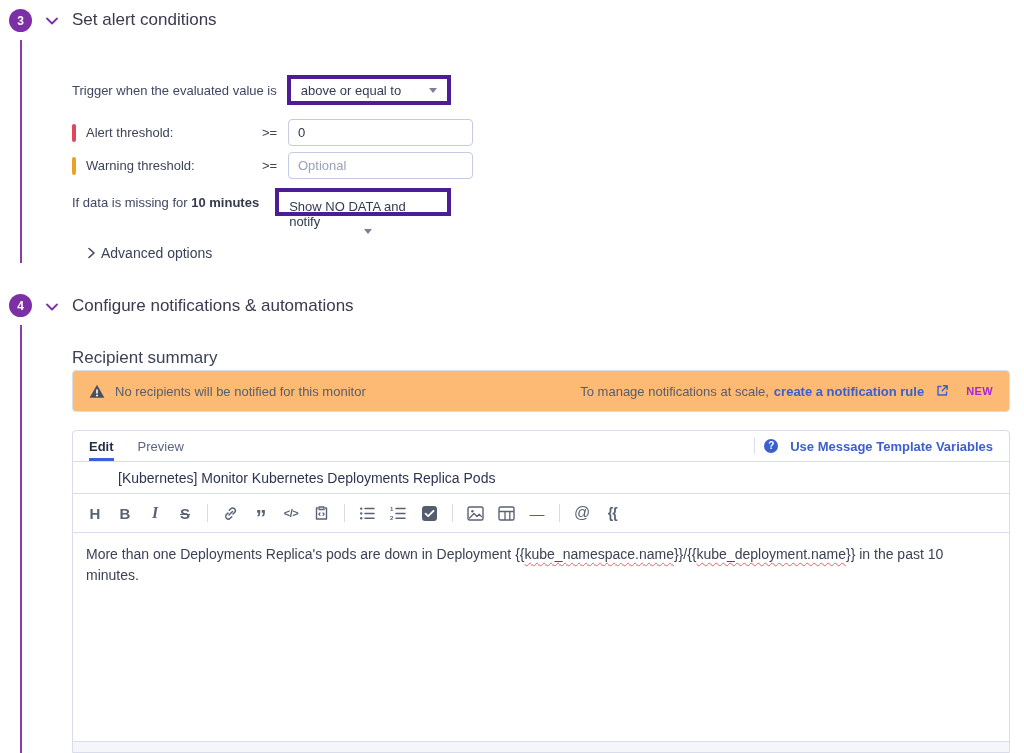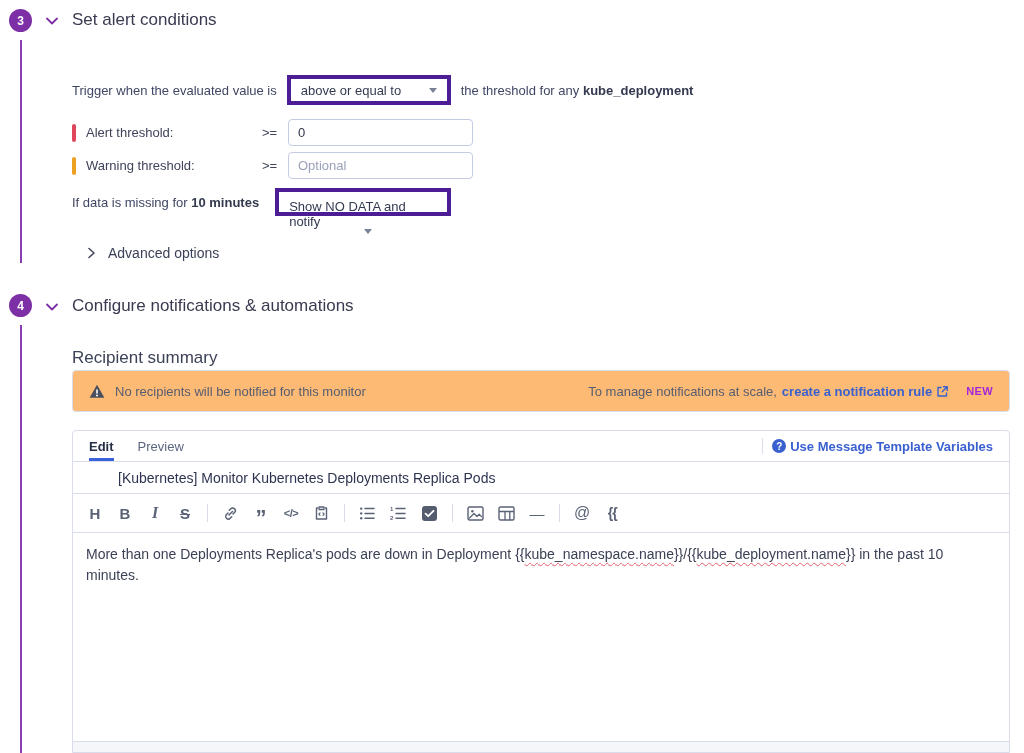--- a/index.html
+++ b/index.html
@@ -47,33 +47,33 @@
   .bar-orange { background:#eda123; }
   .thresh-label { width:176px; color:#3e4358; }
   .thresh-op { width:26px; color:#3e4358; }
   .thresh-input {
     width:185px; height:27px; border:1px solid #c6cbe4; border-radius:4px;
     padding:0 9px; font-size:13px; color:#2f3449; outline:none;
     font-family:"Liberation Sans", sans-serif;
   }
   .thresh-input::placeholder { color:#9aa1b9; }
   #missing-row { left:72px; top:170px; gap:16px; }
-  #advanced-row { left:87px; top:227px; gap:12px; font-size:14px; color:#3b4158; cursor:pointer; }
+  #advanced-row { left:87px; top:227px; gap:5px; font-size:14px; color:#3b4158; cursor:pointer; }
 
   
   #recipient-label { position:absolute; left:72px; top:348px; font-size:17px; color:#3c4257; }
   #banner {
     position:absolute; left:72px; top:370px; width:938px; height:42px;
     background:#fdba74; border:1px solid #d9dcea; border-radius:4px;
     display:flex; align-items:center; justify-content:space-between;
     padding:0 16px; font-size:13px;
   }
   .banner-left { display:flex; align-items:center; gap:10px; color:#565d70; }
   .banner-right { display:flex; align-items:center; gap:5px; color:#565d70; }
-  .link-blue { color:#3a60d0; font-weight:600; cursor:pointer; display:inline-flex; align-items:center; gap:4px; }
+  .link-blue { color:#3a60d0; font-weight:600; cursor:pointer; display:inline-flex; align-items:flex-start; gap:12px; }
   .new-badge { color:#a626d9; font-weight:700; font-size:11px; letter-spacing:.4px; margin-left:12px;text-align:center; }
 
   #editor {
     position:absolute; left:72px; top:430px; width:938px; height:323px;
     border:1px solid #d9dcea; border-radius:4px 4px 0 0; background:#fff;
     display:flex; flex-direction:column; overflow:hidden;
   }
   .tabs-row { height:31px; border-bottom:1px solid #d9dcea; display:flex; align-items:stretch; padding:0 16px; flex:none; }
   .tab { display:flex; align-items:center; margin-right:24px; font-size:13px; color:#5c6680; cursor:pointer; position:relative; }
   .tab.active { color:#252e47; font-weight:700; }
@@ -115,24 +115,20 @@
       </svg>
   </span>
   <h2 class="section-title" id="title3">Set alert conditions</h2>
 
   <div class="row" id="trigger-row">
     <span>Trigger when the evaluated value is</span>
     <div class="dropdown" id="comparator-dd">
       <span>above or equal to</span>
       <span class="caret"></span>
     </div>
-    <span>
-      <span>the threshold for any</span>
-      <b>kube_deployment</b>
-    </span>
   </div>
 
   <div class="row" id="alert-row">
     <span class="thresh-bar bar-red"></span>
     <span class="thresh-label">Alert threshold:</span>
     <span class="thresh-op">&gt;=</span>
     <input class="thresh-input" value="0" style="">
   </div>
 
   <div class="row" id="warning-row">

